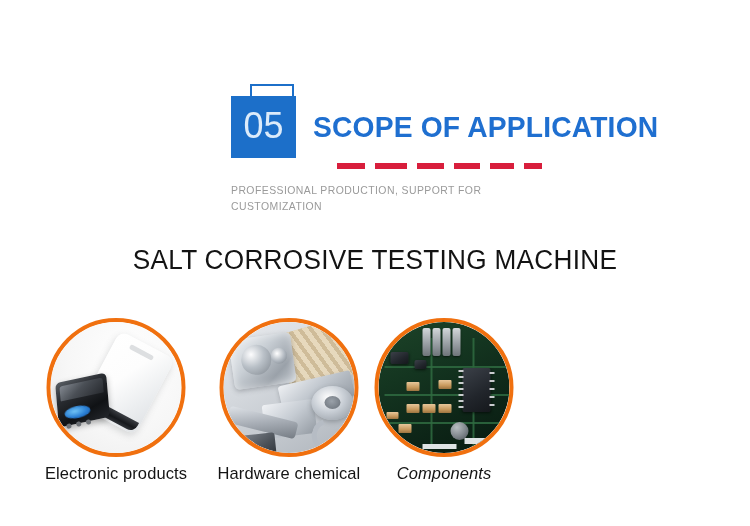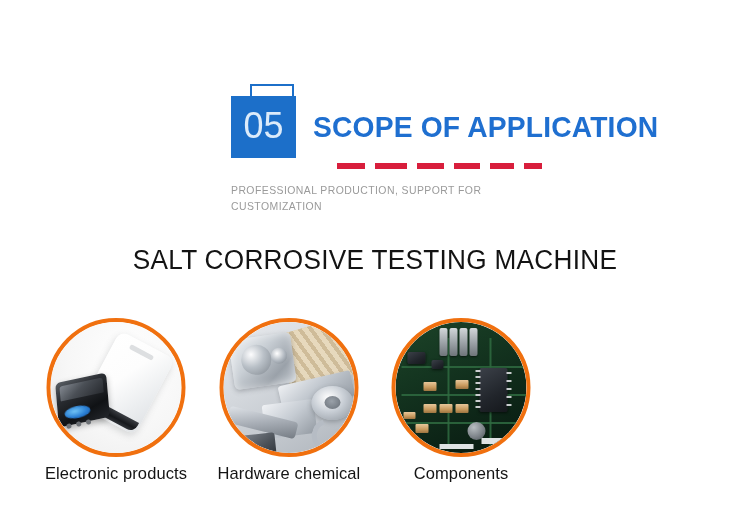--- a/index.html
+++ b/index.html
@@ -147,21 +147,21 @@
     height: 200px;
   }
   .card {
     position: absolute;
     top: 0;
     width: 176px;
     height: 200px;
   }
   .card.c0 { left: 28px; }
   .card.c1 { left: 201px; }
-  .card.c2 { left: 373px; }
+  .card.c2 { left: 356px; font-style: italic; }
   .card.c3 { left: 544px; }
 
   .circle-wrap {
     position: absolute;
     left: 50%;
     top: 2px;
     transform: translateX(-50%);
     width: 139px;
     height: 139px;
     border-radius: 50%;

